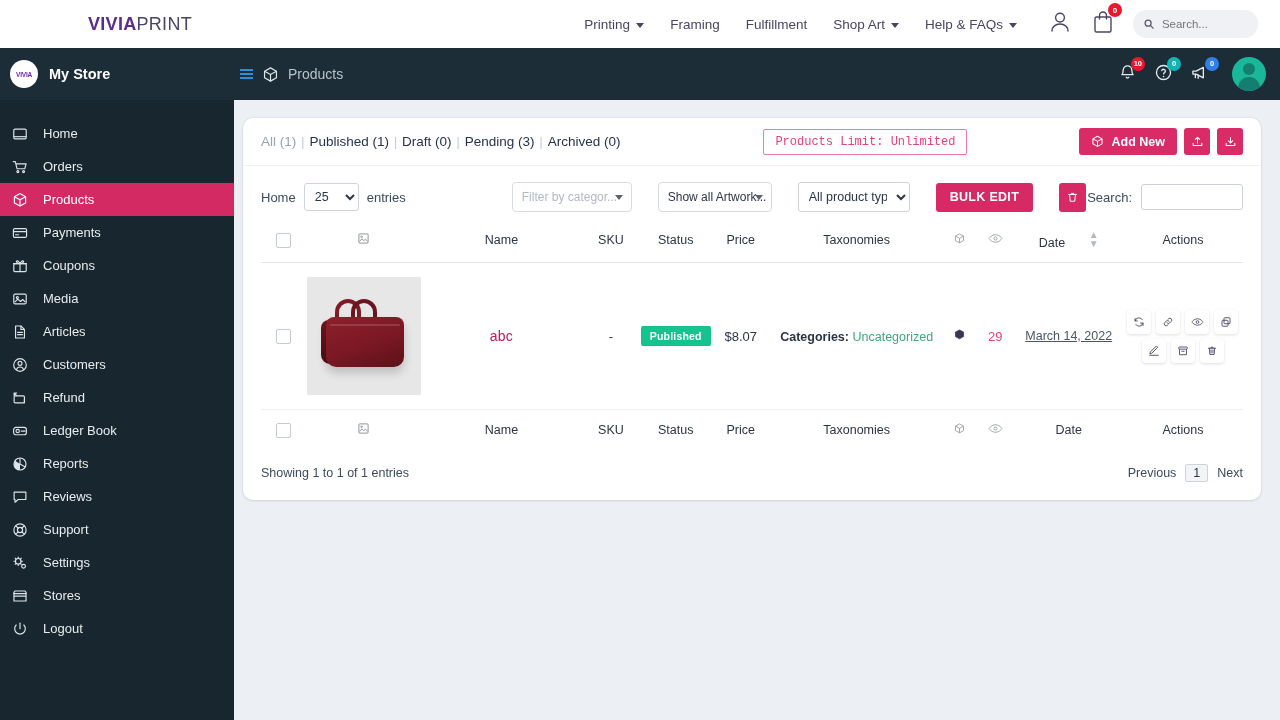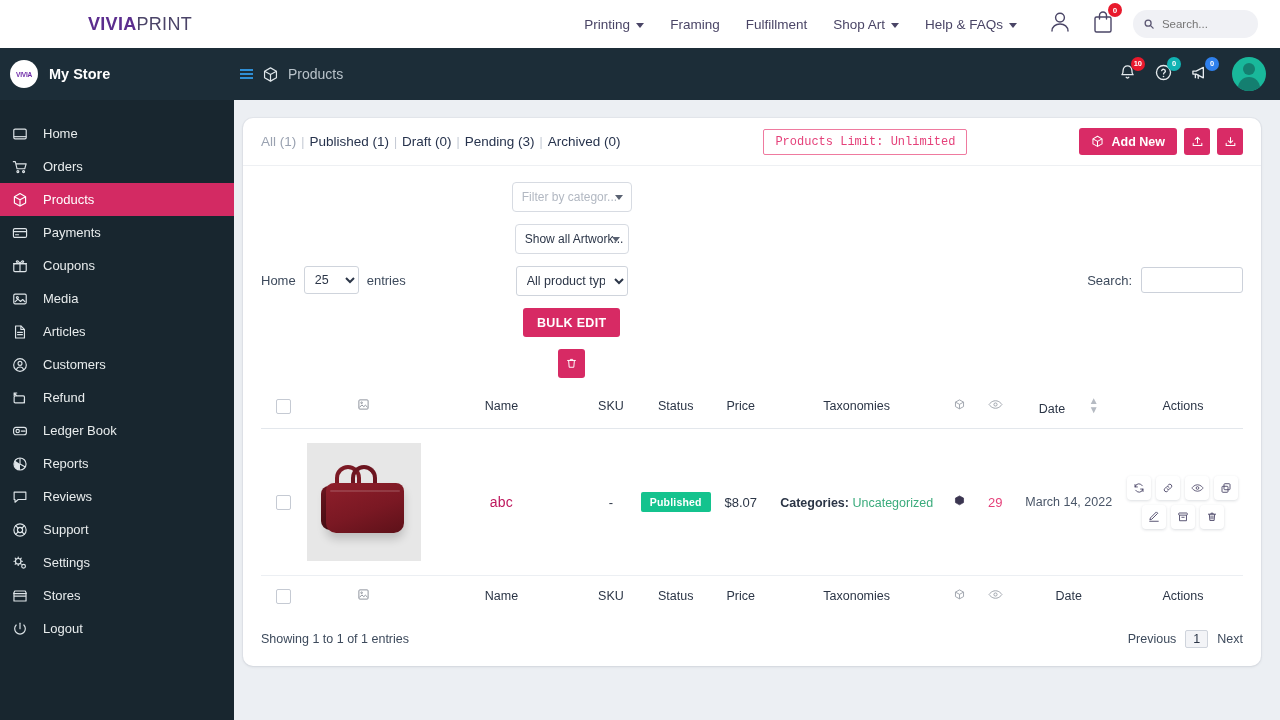--- a/index.html
+++ b/index.html
@@ -129,21 +129,21 @@
   }
 
   
   .toolbar { display: flex; align-items: center; padding: 16px 18px 6px 18px; gap: 0; }
   .show-grp { display: flex; align-items: center; gap: 8px; font-size: 13px; color: #3d4a5c; }
   .sel {
     height: 28px; border: 1px solid #cfd4dc; border-radius: 3px; background: #fff;
     font-size: 12.5px; color: #2c3648; padding: 0 6px; font-family: inherit; outline: none;
     cursor: pointer;
   }
-  .mid-filters { display: flex; align-items: center; gap: 12px; margin-left: 106px; flex-direction: column; }
+  .mid-filters { display: flex; align-items: center; gap: 26px; margin-left: 106px; }
   .fake-sel {
     height: 30px; border: 1px solid #d7dbe2; border-radius: 4px; background: #fff;
     font-size: 12px; color: #2c3648; padding: 0 22px 0 9px; display: flex; align-items: center;
     position: relative; cursor: pointer; white-space: nowrap; overflow: hidden;
   }
   .fake-sel.ph { color: #b2b8c2; }
   .fake-sel::after {
     content: ""; position: absolute; right: 8px; top: 12px;
     border-left: 4px solid transparent; border-right: 4px solid transparent;
     border-top: 5px solid #5a6272;
@@ -218,21 +218,21 @@
   }
   .name-cell { font-size: 14px; color: #be185d; letter-spacing: .2px; }
   .badge-pub {
     background: #14c38e; color: #fff; font-size: 10.5px; font-weight: 700;
     padding: 4px 9px; border-radius: 2px; display: inline-block; letter-spacing: .2px;
   }
   .tax { font-size: 12.5px; color: #2b3546; white-space: nowrap; }
   .tax b { font-weight: 700; }
   .tax span { color: #3aab7c; }
   .views { color: #e5417a; font-size: 13px; }
-  .date { color: #4a5668; font-size: 12.5px; white-space: nowrap; }
+  .date { color: #4a5668; font-size: 12.5px; white-space: nowrap; text-decoration: underline; }
   .acts { display: flex; flex-wrap: wrap; gap: 5px; width: 120px; justify-content: center; }
   .abtn {
     width: 24px; height: 24px; background: #fff; border-radius: 4px;
     box-shadow: 0 1px 3px rgba(40,50,70,.16); display: flex;
     align-items: center; justify-content: center; cursor: pointer;
   }
 
   
   .tbl-footer {
     display: flex; align-items: center; padding: 14px 18px 18px 18px;

